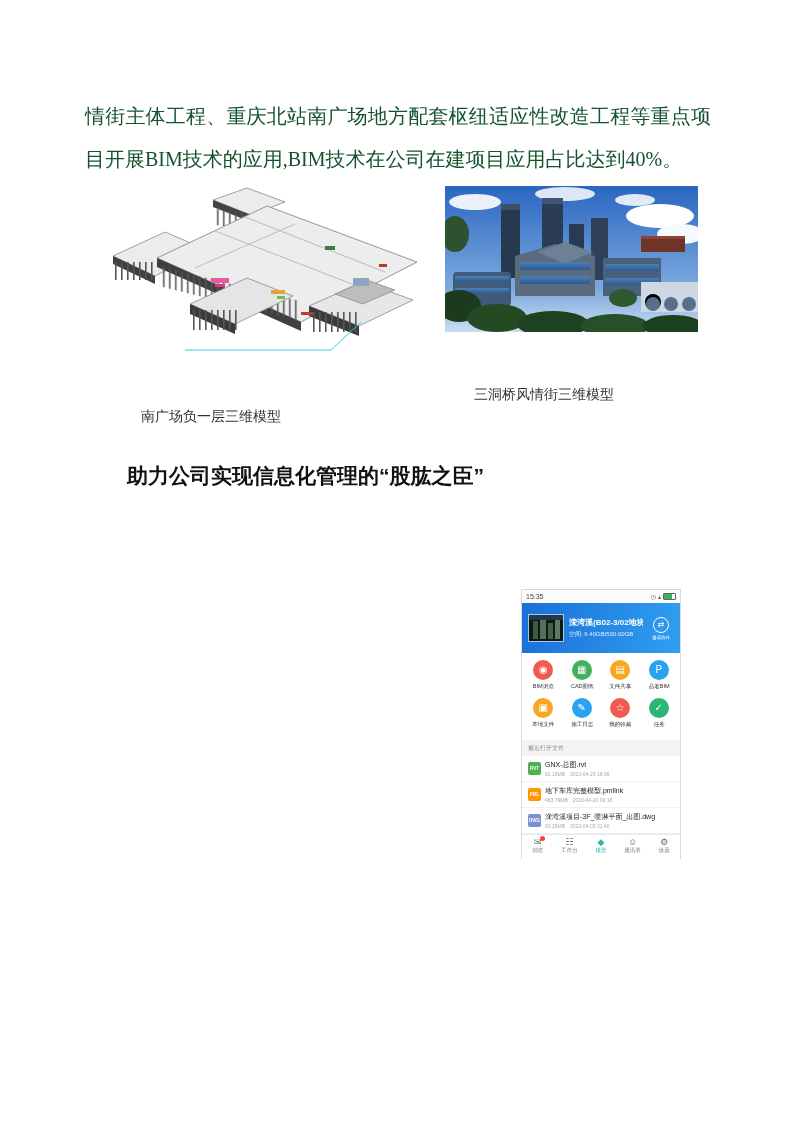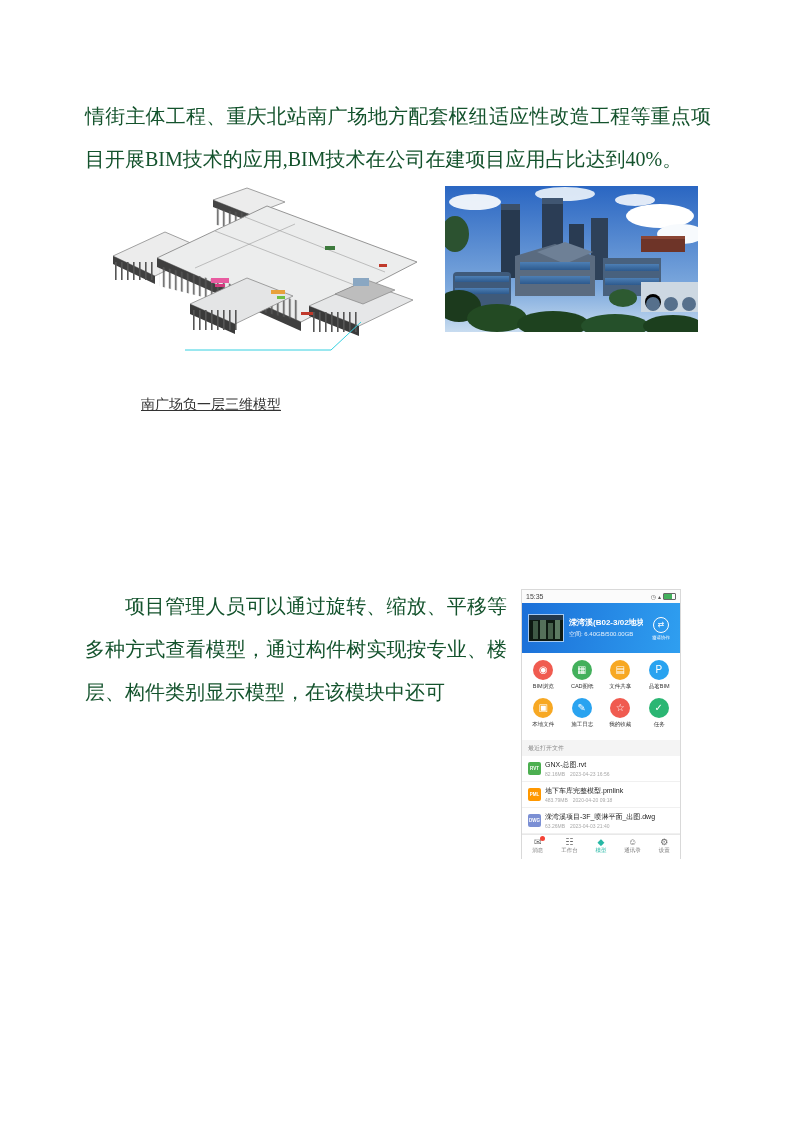--- a/index.html
+++ b/index.html
@@ -6,21 +6,21 @@
   .page{position:relative;width:793px;height:1122px;background:#ffffff;overflow:hidden;
         font-family:"Liberation Serif","DejaVu Serif",serif;color:#1c1c1c;}
   .para{font-size:20px;line-height:43px;text-align:justify;margin:0;color:#14532d;}
   .top-para{position:absolute;top:95px;left:85px;width:626px;}
   .figures{position:absolute;top:186px;left:95px;width:616px;display:flex;align-items:flex-start;}
   .fig{margin:0;}
   .fig-left{width:342px;}
   .fig-right{width:258px;margin-left:8px;}
   .fig svg{display:block;}
   figcaption{font-size:14px;color:#333;text-align:center;font-family:"Liberation Serif","DejaVu Serif",serif;}
-  .fig-left figcaption{margin-top:30px;padding-right:110px;text-decoration:underline;}
+  .fig-left figcaption{margin-top:42px;padding-right:110px;}
   .fig-right figcaption{margin-top:54px;padding-right:60px;}
   .heading{position:absolute;top:462px;left:85px;width:626px;margin:0;
            font-family:"Liberation Sans","DejaVu Sans",sans-serif;
            font-size:21px;font-weight:bold;color:#111;text-indent:2em;}
   .abs-para1{position:absolute;top:503px;left:85px;width:626px;text-indent:2em;}
   .flow{position:absolute;top:585px;left:85px;width:626px;}
   .indent{text-indent:2em;}
 
   
   .phone{float:right;width:160px;height:270px;margin:4px 30px 40px 14px;
@@ -164,23 +164,25 @@
         <circle cx="244" cy="118" r="7" fill="#56708c"></circle>
 
         <ellipse cx="14" cy="120" rx="22" ry="16" fill="#1c3a1d"></ellipse>
         <ellipse cx="52" cy="132" rx="30" ry="14" fill="#234a23"></ellipse>
         <ellipse cx="108" cy="138" rx="36" ry="13" fill="#1e421f"></ellipse>
         <ellipse cx="170" cy="140" rx="34" ry="12" fill="#25502a"></ellipse>
         <ellipse cx="228" cy="140" rx="30" ry="11" fill="#1c3f1e"></ellipse>
         <ellipse cx="10" cy="48" rx="14" ry="18" fill="#2c5230"></ellipse>
         <ellipse cx="178" cy="112" rx="14" ry="9" fill="#2d5a31"></ellipse>
       </svg>
+      <figcaption>三洞桥风情街三维模型</figcaption>
     </figure>
   </div>
 
+  <h3 class="heading">助力公司实现信息化管理的“股肱之臣”</h3>
 
 
   <div class="flow">
 
     <div class="phone">
       <div class="p-status">
         <span>15:35</span>
         <span class="sicons">
           <span>◷</span>
           <span>▴</span>
@@ -288,16 +290,15 @@
           <span class="t-icon">☺</span>
           <span>通讯录</span>
         </div>
         <div class="t-item">
           <span class="t-icon">⚙</span>
           <span>设置</span>
         </div>
       </div>
     </div>
 
-    <p class="para indent">项目管理人员可以通过旋转、缩放、平移等多种方式查看模型，通过构件树实现按专业、楼层、构件类别显示模型，在该模块中还可</p>
   </div>
 
 </div>
 
 </body></html>

